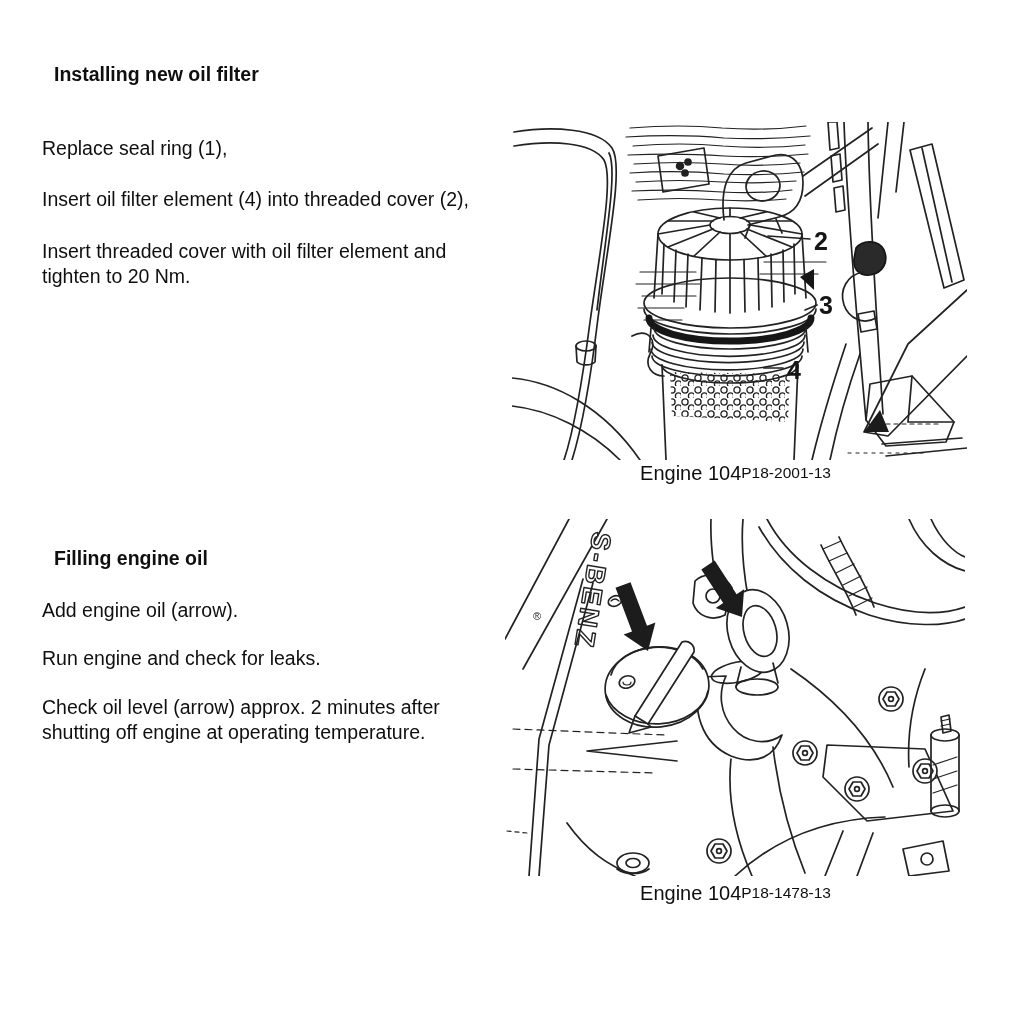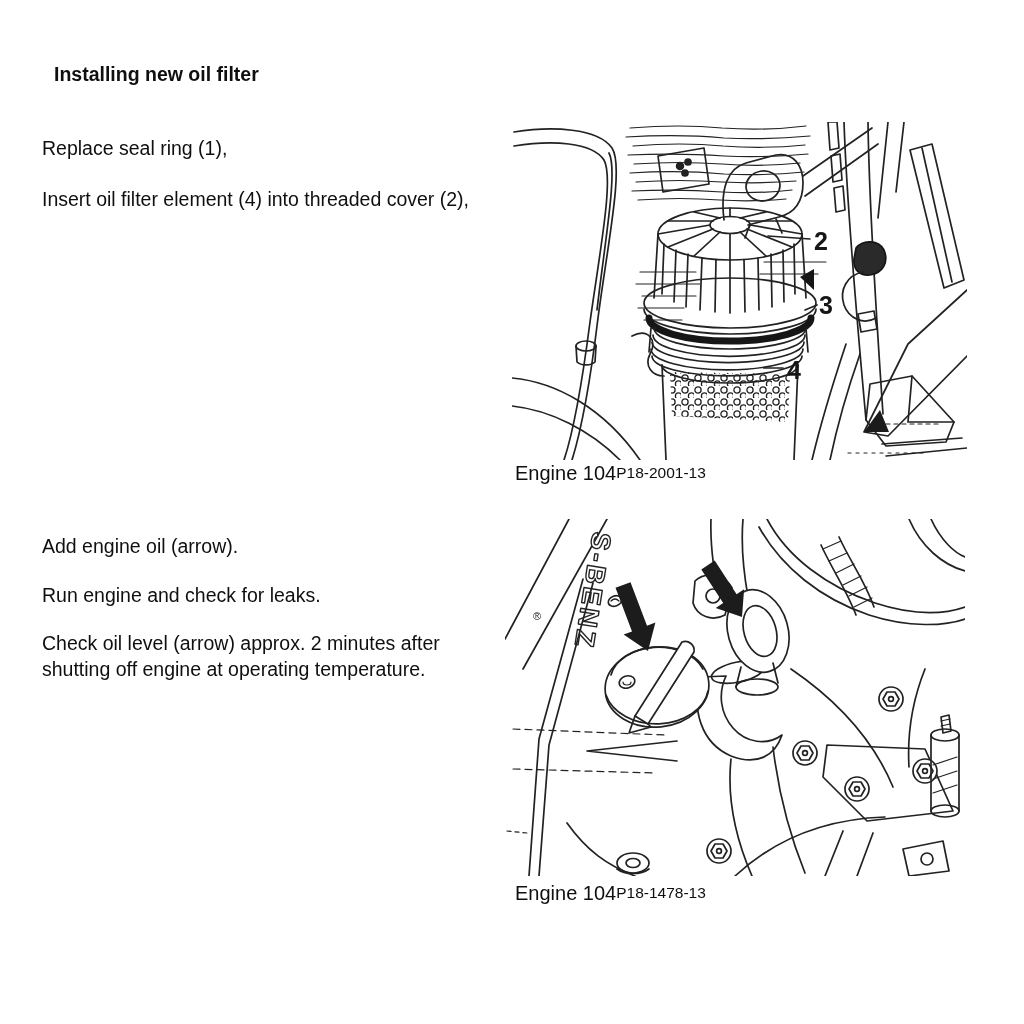--- a/index.html
+++ b/index.html
@@ -14,21 +14,21 @@
   .sec p{font-size:19.5px;margin:0;line-height:25.5px}
   .sec1{left:42px;top:50px;width:436px}
   .sec1 h2{margin-bottom:48px}
   .sec1 p{margin-bottom:26px}
   .sec2{left:42px;top:534px;width:444px}
   .sec2 h2{margin-bottom:26px}
   .sec2 p{margin-bottom:23px}
   .figwrap{background:#fff}
   .fig1{left:512px;top:122px;width:455px;height:338px}
   .fig2{left:505px;top:519px;width:460px;height:357px}
-  .cap{display:flex;justify-content:flex-start;align-items:flex-start}
+  .cap{display:flex;justify-content:center;align-items:flex-start}
   .cap .name{font-size:20px}
   .cap .ref{font-size:15.5px;padding-top:2px}
   .cap1{left:515px;top:462px;width:441px}
   .cap2{left:515px;top:882px;width:441px}
   
   .ln{stroke:#222222;stroke-width:1.7;fill:none;stroke-linecap:round;stroke-linejoin:round}
   .thin{stroke-width:1.2}
   text.callout{font-family:"Liberation Sans",sans-serif;font-size:25px;font-weight:700;fill:#161616;stroke:none}
   text.brand{font-family:"Liberation Sans",sans-serif;font-size:27px;font-weight:700;letter-spacing:3px;
              fill:#ffffff;stroke:#242424;stroke-width:1.4px}
@@ -36,20 +36,21 @@
 </style>
 </head>
 <body>
 
 <div>
 
   <section class="abs sec sec1">
     <h2>Installing new oil filter</h2>
     <p>Replace seal ring (1),</p>
     <p>Insert oil filter element (4) into threaded cover (2),</p>
+    <p>Insert threaded cover with oil filter element and tighten to 20 Nm.</p>
   </section>
 
   <div class="abs figwrap fig1">
     <svg width="455" height="338" viewBox="0 0 455 338">
       <defs>
         <pattern id="dotpat" width="13" height="12" patternUnits="userSpaceOnUse">
           <circle cx="4" cy="4" r="3.1" fill="none" stroke="#222" stroke-width="1.3"></circle>
           <circle cx="10.5" cy="10" r="3.1" fill="none" stroke="#222" stroke-width="1.3"></circle>
         </pattern>
       </defs>
@@ -157,20 +158,21 @@
       </g>
     </svg>
   </div>
 
   <div class="abs cap cap1">
     <span class="name">Engine 104</span>
     <span class="ref">P18-2001-13</span>
   </div>
 
   <section class="abs sec sec2">
+    <h2>Filling engine oil</h2>
     <p>Add engine oil (arrow).</p>
     <p>Run engine and check for leaks.</p>
     <p>Check oil level (arrow) approx. 2 minutes after shutting off engine at operating temperature.</p>
   </section>
 
   <div class="abs figwrap fig2">
     <svg width="460" height="357" viewBox="0 0 460 357">
 
       <g class="ln">
         <path d="M0,120 L64,0"></path>

